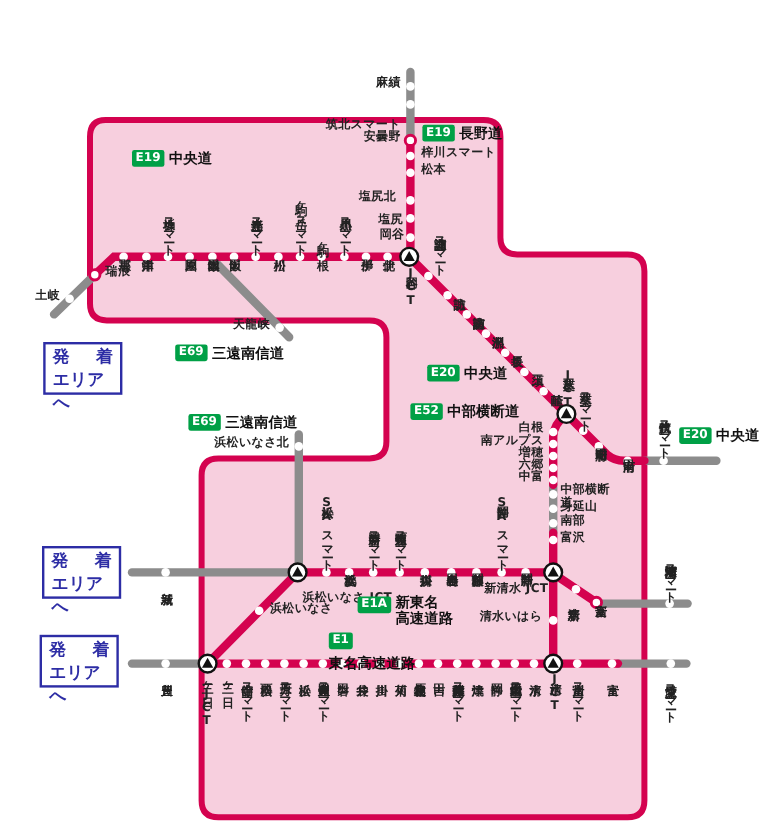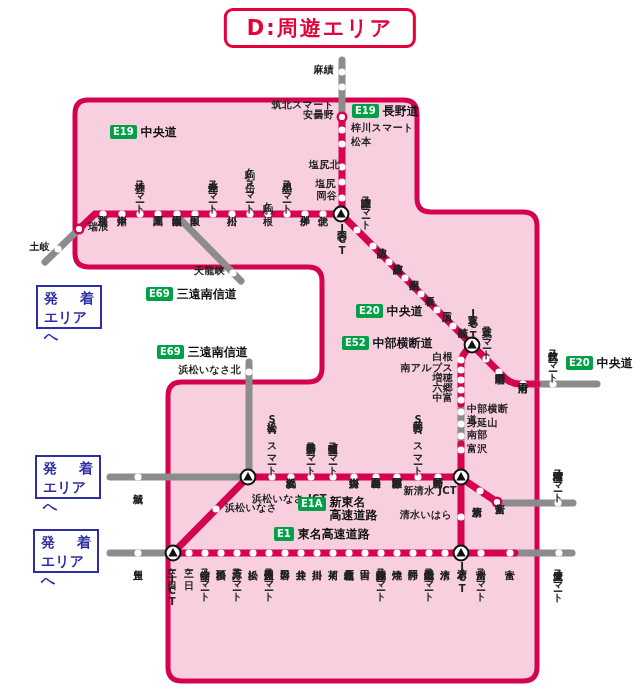--- a/index.html
+++ b/index.html
@@ -172,21 +172,21 @@
       <div class="sl v" style="left: 281px; bottom: 487px;">小黒川スマート</div>
       <div class="sl v" style="left: 299px; bottom: 487px;">伊那</div>
       <div class="sl v" style="left: 317px; bottom: 487px;">伊北</div>
       <div class="sl" style="left: 88px; top: 222px;">瑞浪</div>
       <div class="sl" style="top: 242px; right: 590px;">土岐</div>
       <div class="sl" style="top: 65px; right: 306px;">麻績</div>
       <div class="sl" style="top: 80px; right: 306px; margin-top: 20px;">筑北スマート</div>
       <div class="sl" style="top: 110px; right: 306px;">安曇野</div>
       <div class="sl" style="left: 351px; top: 123px;">梓川スマート</div>
       <div class="sl" style="left: 351px; top: 137px;">松本</div>
-      <div class="sl" style="top: 160px; right: 300px;">塩尻北</div>
+      <div class="sl" style="top: 160px; right: 310px;">塩尻北</div>
       <div class="sl" style="top: 160px; right: 304px; margin-top: 19px;">塩尻</div>
       <div class="sl" style="top: 191px; right: 303px;">岡谷</div>
       <div class="sl v" style="left: 360px; bottom: 471px;">諏訪湖スマート</div>
       <div class="sl v" style="left: 376px; bottom: 455px;">諏訪</div>
       <div class="sl v" style="left: 392px; bottom: 439px;">諏訪南</div>
       <div class="sl v" style="left: 408px; bottom: 423px;">小淵沢</div>
       <div class="sl v" style="left: 424px; bottom: 407px;">長坂</div>
       <div class="sl v" style="left: 441px; bottom: 391px;">須玉</div>
       <div class="sl v" style="left: 457px; bottom: 375px;">韮崎</div>
       <div class="sl v" style="left: 481px; bottom: 341px;">双葉スマート</div>
@@ -274,27 +274,26 @@
         <span class="badge">E69</span>
         <span>三遠南信道</span>
       </div>
       <div class="rl" style="left: 298px; top: 496px;">
         <span class="badge">E1A</span>
         <span class="rtxt">
           <span>新東名</span>
           <span>高速道路</span>
         </span>
       </div>
-      <div class="rl" style="left: 274px; top: 526px;">
+      <div class="rl" style="left: 274px; top: 526px; flex-direction: column;">
         <span class="badge">E1</span>
         <span>東名高速道路</span>
       </div>
     </div>
 
-  <div class="title-box">D:周遊エリア</div>
 
   <div class="abox" style="left:36px;top:285px;">
     <div class="r1">
         <span>発</span>
         <span>着</span>
       </div>
     <div>エリアへ</div>
   </div>
   <div class="abox" style="left:35px;top:455px;">
     <div class="r1">

